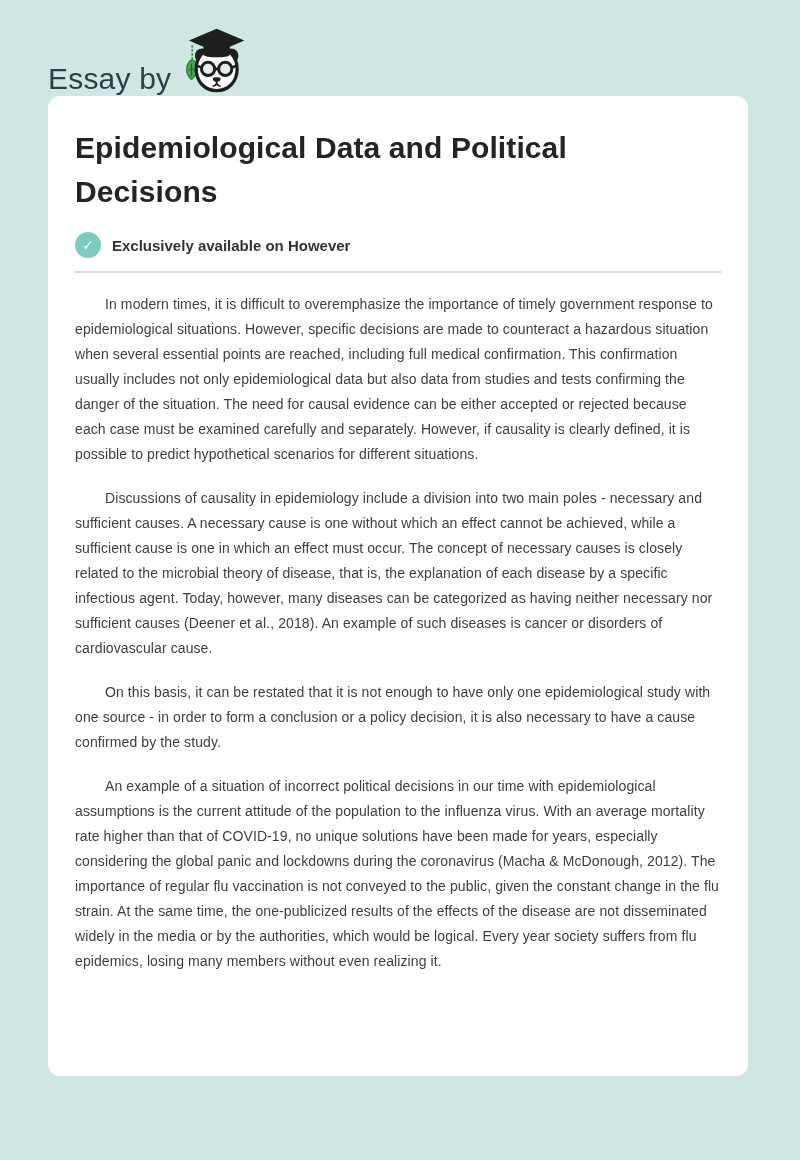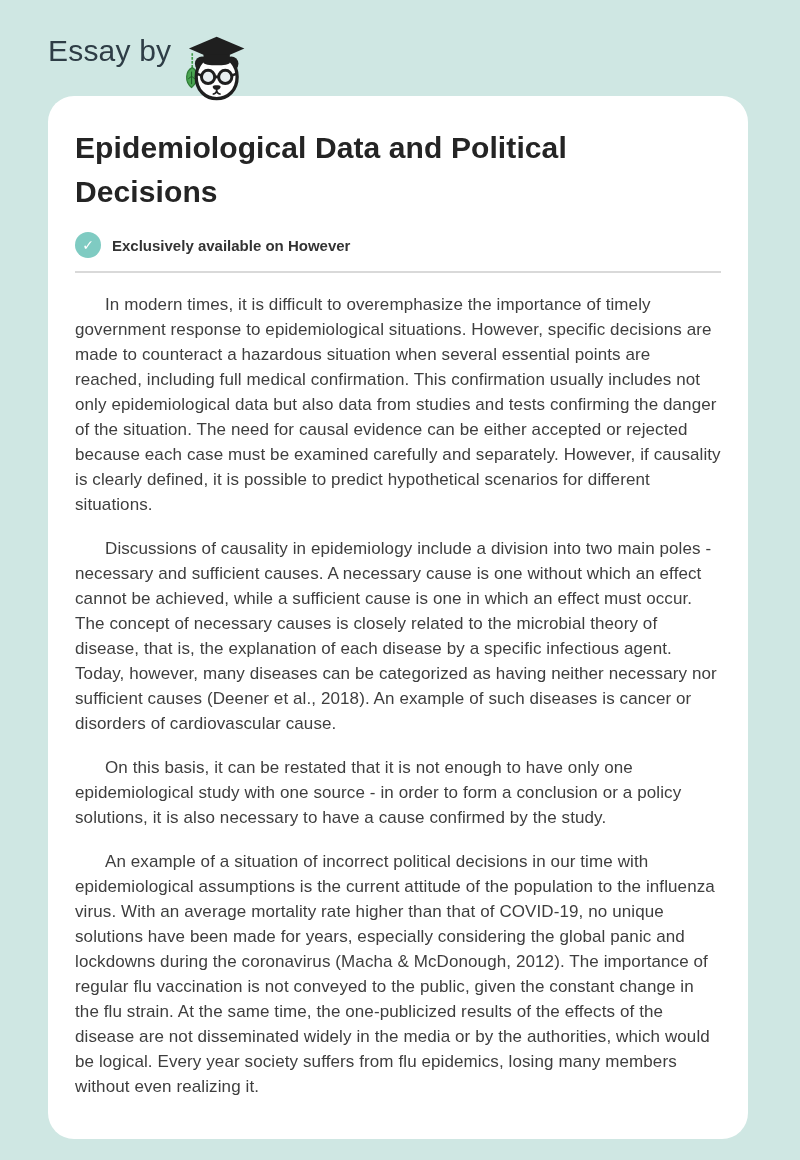--- a/index.html
+++ b/index.html
@@ -6,21 +6,21 @@
   html, body { margin: 0; padding: 0; }
   body {
     width: 800px;
     height: 1160px;
     background: #cfe7e3;
     font-family: "Liberation Sans", "DejaVu Sans", sans-serif;
     overflow: hidden;
   }
   .header {
     display: flex;
-    align-items: flex-start;
+    align-items: flex-end;
     gap: 12px;
     padding: 34px 0 0 48px;
     height: 96px;
   }
   .essay-by {
     font-size: 30px;
     color: #2e3d46;
     letter-spacing: 0.2px;
   }
   .logo-wrap { width: 66px; height: 70px; display: inline-flex; align-items: center; }
@@ -30,21 +30,21 @@
     font-size: 33px;
     color: #20303a;
     letter-spacing: 0.3px;
   }
   .brand sup { font-size: 16px; vertical-align: super; }
   .card {
     width: 700px;
     min-height: 980px;
     margin: 0 0 0 48px;
     background: #ffffff;
-    border-radius: 26px;
+    border-radius: 12px;
     padding: 30px 27px 40px 27px;
   }
   h1.title {
     margin: 0 0 18px 0;
     font-size: 30px;
     line-height: 44px;
     font-weight: bold;
     color: #242424;
     max-width: 620px;
     letter-spacing: 0.1px;
@@ -73,21 +73,21 @@
     font-weight: bold;
     color: #333333;
   }
   .divider {
     border: none;
     border-top: 2px solid #d9d9d9;
     margin: 0;
   }
   .essay-body p {
     margin: 19px 0 0 0;
-    font-size: 17px;
+    font-size: 14px;
     line-height: 25px;
     color: #3e3e3e;
     text-indent: 30px;
     letter-spacing: 0.1px;
   }
 </style>
 </head>
 <body>
 
 <header class="header">
@@ -126,16 +126,16 @@
   <div class="badge-row">
     <span class="check-circle">✓</span>
     <span class="badge-label">Exclusively available on However</span>
   </div>
 
   <hr class="divider">
 
   <div class="essay-body">
     <p>In modern times, it is difficult to overemphasize the importance of timely government response to epidemiological situations. However, specific decisions are made to counteract a hazardous situation when several essential points are reached, including full medical confirmation. This confirmation usually includes not only epidemiological data but also data from studies and tests confirming the danger of the situation. The need for causal evidence can be either accepted or rejected because each case must be examined carefully and separately. However, if causality is clearly defined, it is possible to predict hypothetical scenarios for different situations.</p>
     <p>Discussions of causality in epidemiology include a division into two main poles - necessary and sufficient causes. A necessary cause is one without which an effect cannot be achieved, while a sufficient cause is one in which an effect must occur. The concept of necessary causes is closely related to the microbial theory of disease, that is, the explanation of each disease by a specific infectious agent. Today, however, many diseases can be categorized as having neither necessary nor sufficient causes (Deener et al., 2018). An example of such diseases is cancer or disorders of cardiovascular cause.</p>
-    <p>On this basis, it can be restated that it is not enough to have only one epidemiological study with one source - in order to form a conclusion or a policy solutions, it is also necessary to have a cause confirmed by the study.</p>
+    <p>On this basis, it can be restated that it is not enough to have only one epidemiological study with one source - in order to form a conclusion or a policy decision, it is also necessary to have a cause confirmed by the study.</p>
     <p>An example of a situation of incorrect political decisions in our time with epidemiological assumptions is the current attitude of the population to the influenza virus. With an average mortality rate higher than that of COVID-19, no unique solutions have been made for years, especially considering the global panic and lockdowns during the coronavirus (Macha &amp; McDonough, 2012). The importance of regular flu vaccination is not conveyed to the public, given the constant change in the flu strain. At the same time, the one-publicized results of the effects of the disease are not disseminated widely in the media or by the authorities, which would be logical. Every year society suffers from flu epidemics, losing many members without even realizing it.</p>
   </div>
 </main>
 
 </body></html>

